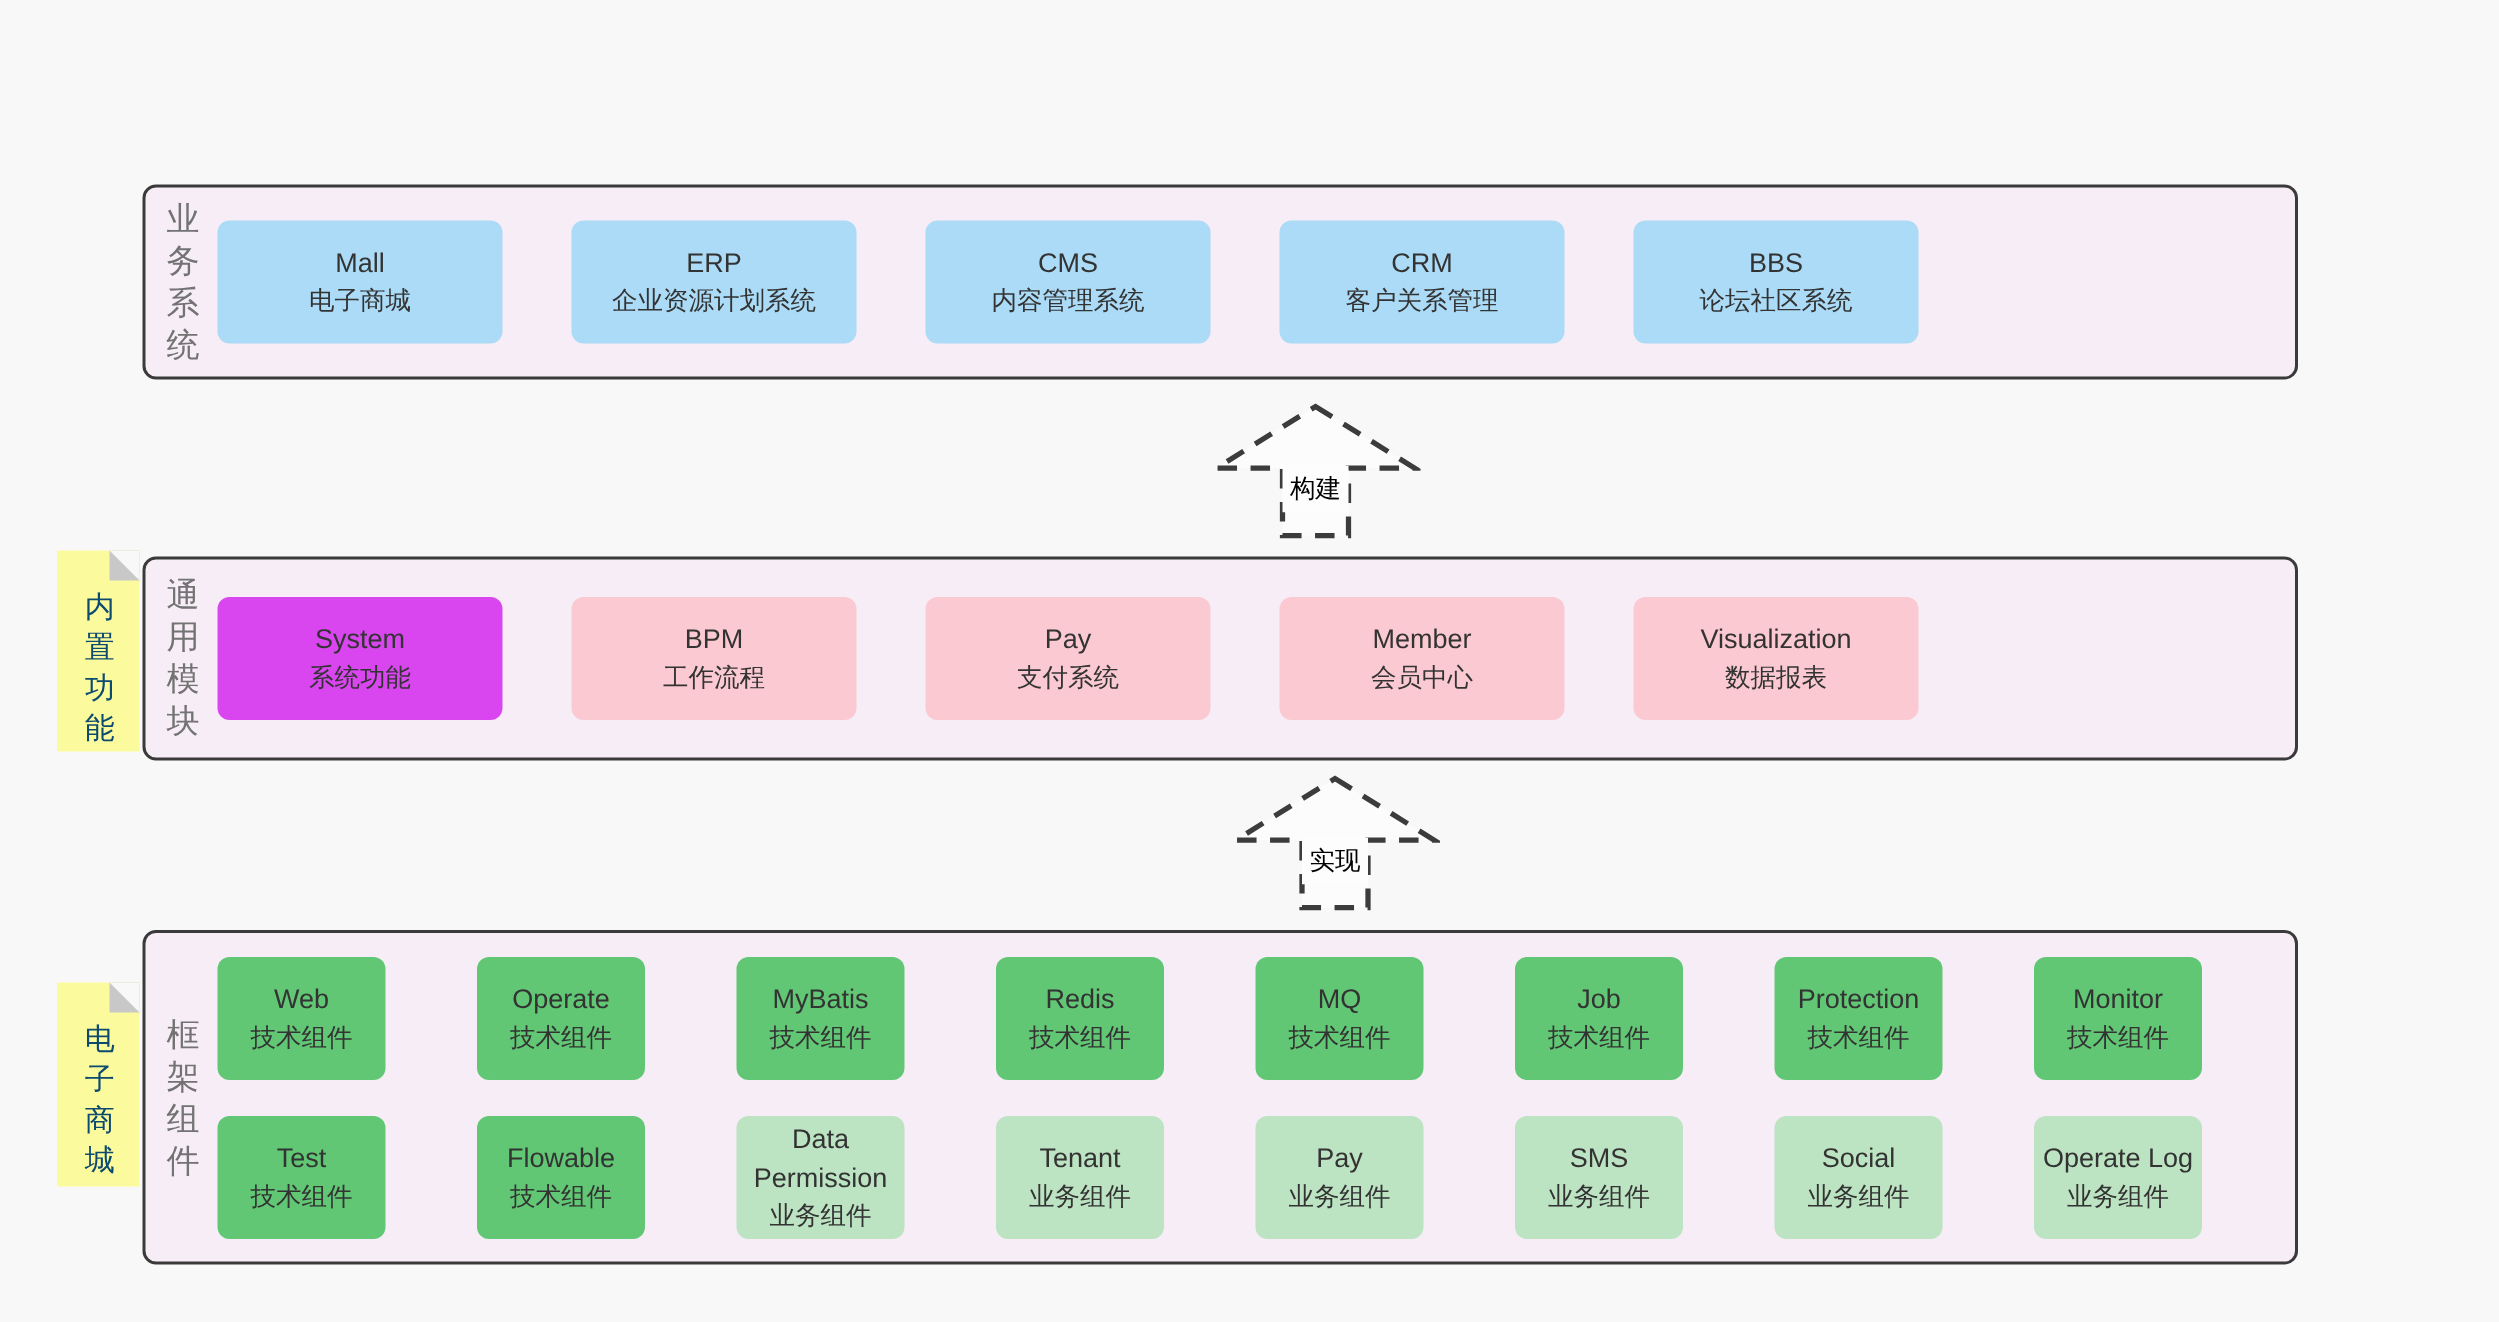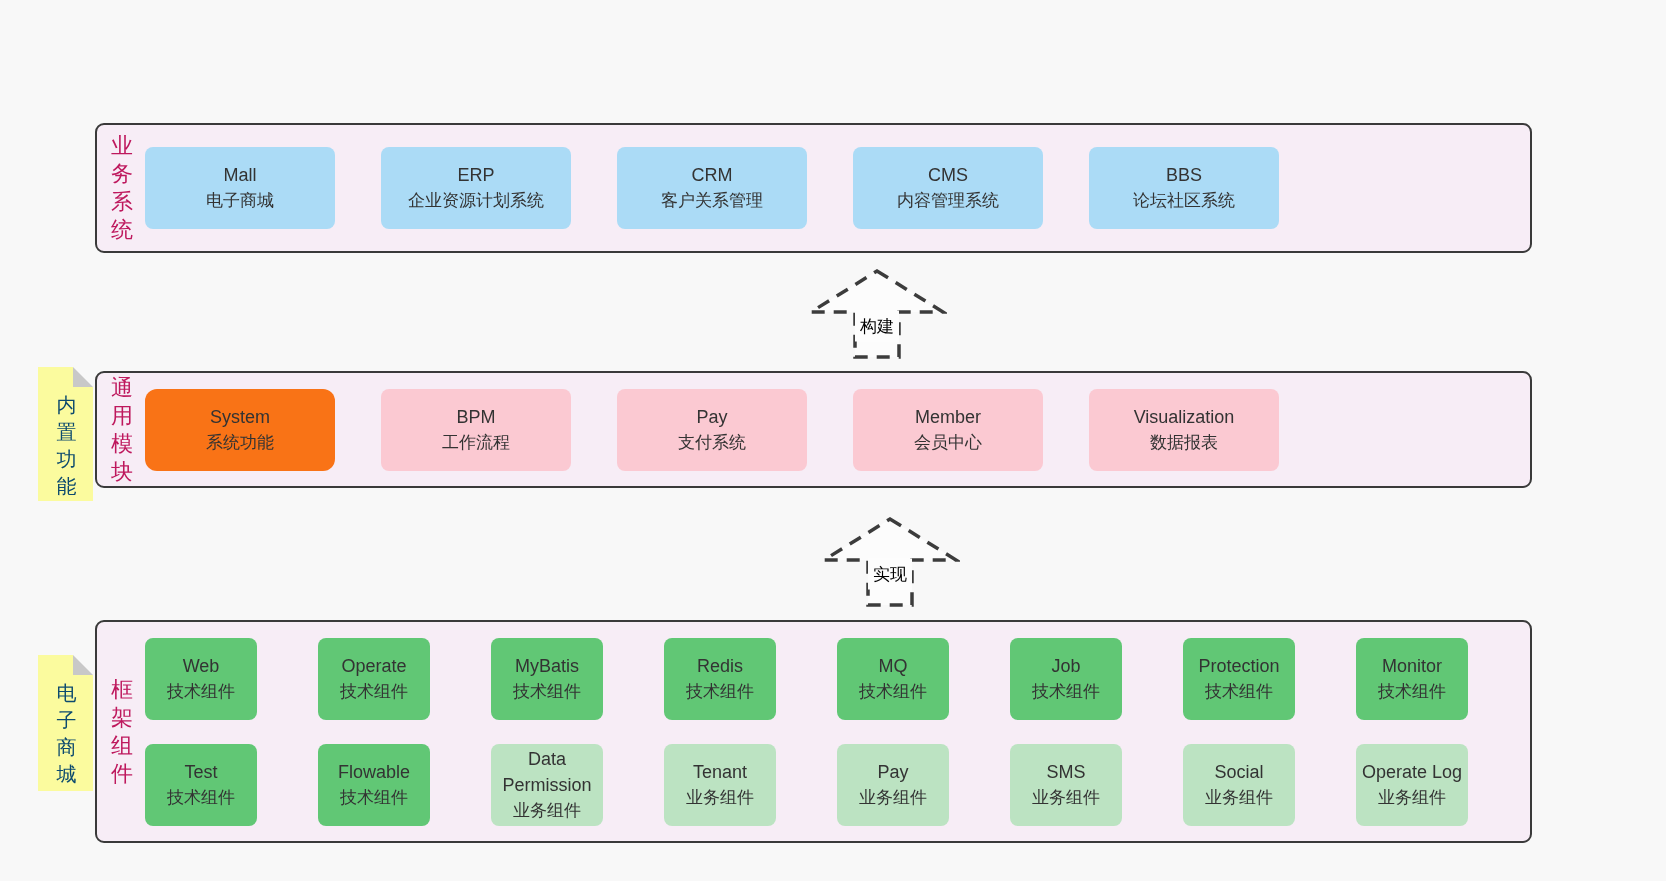--- a/index.html
+++ b/index.html
@@ -14,32 +14,32 @@
   
   .panel {
     position:absolute;
     background:#F7EDF6;
     border:2px solid #3A3A3A;
     border-radius:9px;
     display:flex;
     align-items:center;
   }
   .panel-business  { left:95px;  top:123px; width:1437px; height:130px; }
-  .panel-modules   { left:95px;  top:371px; width:1437px; height:117px; }
+  .panel-modules   { left:95px;  top:371px; width:1437px; height:136px; }
   .panel-framework { left:95px;  top:620px; width:1437px; height:223px; }
 
   .panel-label {
     flex:0 0 auto;
     width:26px;
     margin-left:12px;
     font-size:22px;
     line-height:28px;
     text-align:center;
     word-break:break-all;
-    color:#be185d;
+    color:#737373;
   }
 
   .box-row { display:flex; gap:46px; margin-left:10px; }
   .grid-16 {
     display:grid;
     grid-template-columns:repeat(8,140px);
     column-gap:33px;
     row-gap:24px;
     margin-left:10px;
   }
@@ -50,21 +50,21 @@
     border-radius:8px;
     display:flex; flex-direction:column;
     align-items:center; justify-content:center;
     text-align:center;
     line-height:26px;
   }
   .grid-16 .box { width:112px; }
   .box-name { font-size:18px; }
   .box-desc { font-size:17px; }
   .c-blue   { background:#ABDBF6; }
-  .c-red    { background:#f97316;border-radius:12px; }
+  .c-red    { background:#d946ef; }
   .c-pink   { background:#FBC9D2; }
   .c-green  { background:#61C775; }
   .c-lgreen { background:#BCE3C2; }
 
   
   .arrow { position:absolute; width:140px; height:92px; }
   .arrow-build     { left:807px; top:268px; }
   .arrow-implement { left:820px; top:516px; }
   .arrow svg { display:block; }
   .arrow-label {
@@ -109,26 +109,26 @@
     <div class="box-row">
       <div class="box c-blue">
         <span class="box-name">Mall</span>
         <span class="box-desc">电子商城</span>
       </div>
       <div class="box c-blue">
         <span class="box-name">ERP</span>
         <span class="box-desc">企业资源计划系统</span>
       </div>
       <div class="box c-blue">
+        <span class="box-name">CMS</span>
+        <span class="box-desc">内容管理系统</span>
+      </div>
+      <div class="box c-blue">
         <span class="box-name">CRM</span>
         <span class="box-desc">客户关系管理</span>
-      </div>
-      <div class="box c-blue">
-        <span class="box-name">CMS</span>
-        <span class="box-desc">内容管理系统</span>
       </div>
       <div class="box c-blue">
         <span class="box-name">BBS</span>
         <span class="box-desc">论坛社区系统</span>
       </div>
     </div>
   </section>
 
   <div class="arrow arrow-build">
     <svg width="140" height="92" viewBox="0 0 140 92">

